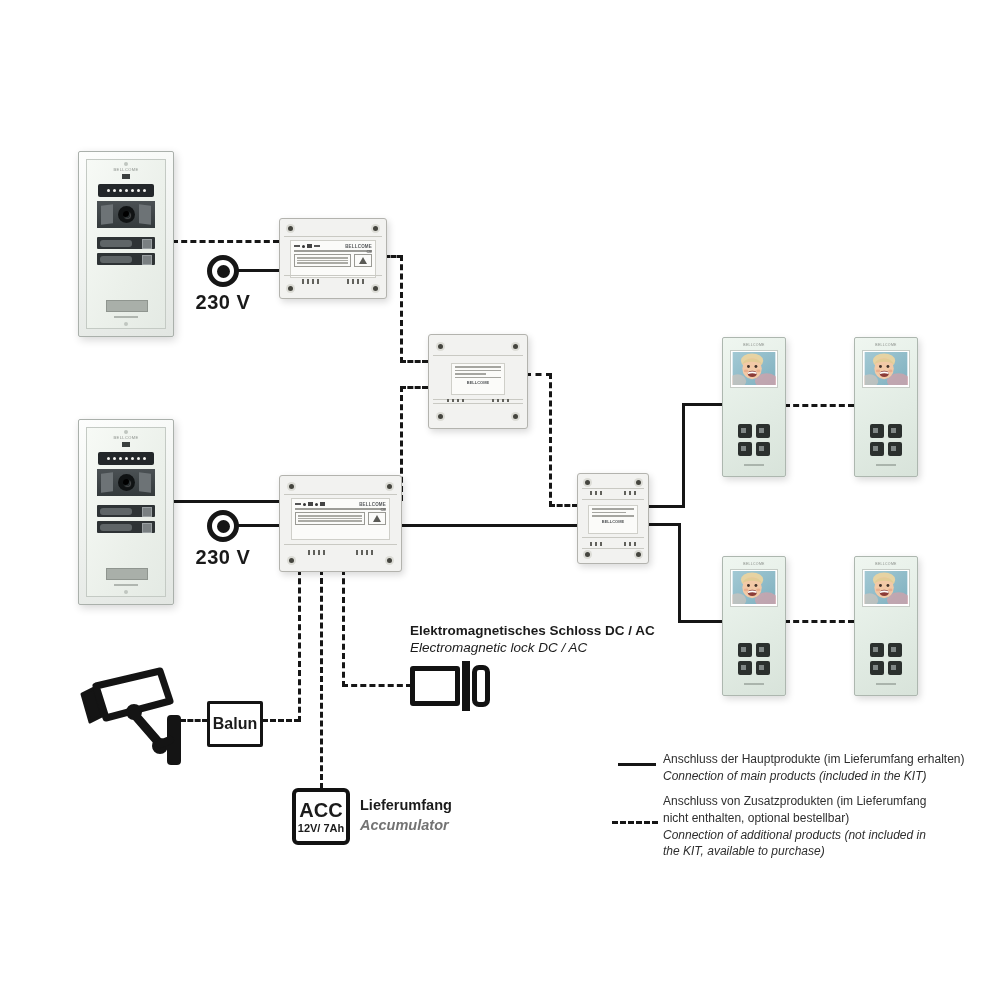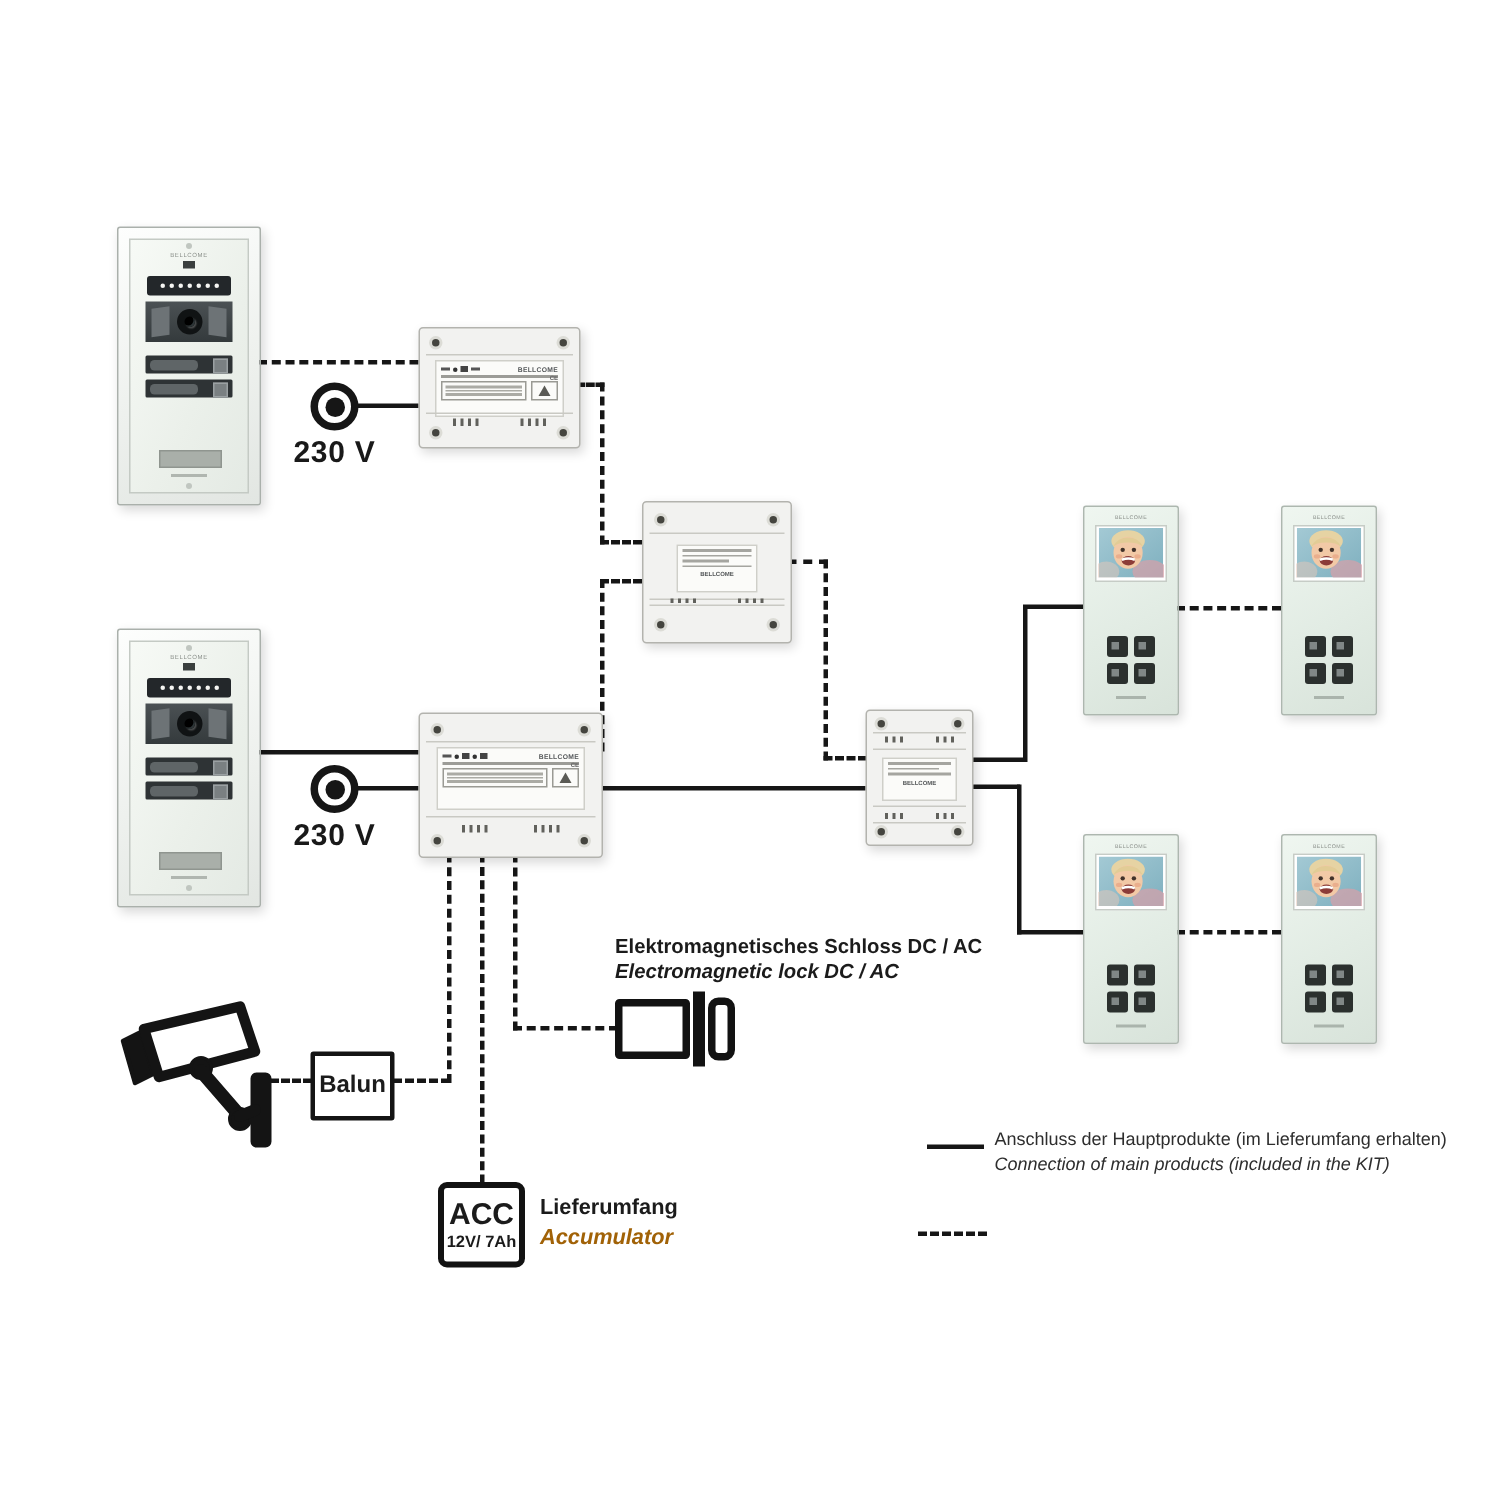--- a/index.html
+++ b/index.html
@@ -79,27 +79,27 @@
   
   .pwr-ring{position:absolute;width:22px;height:22px;border:5px solid #161616;border-radius:50%;background:#fff;}
   .pwr-core{position:absolute;left:50%;top:50%;width:13px;height:13px;margin:-6.5px 0 0 -6.5px;border-radius:50%;background:#161616;}
   .pwr-label{position:absolute;width:80px;text-align:center;font-size:20px;font-weight:bold;color:#191919;letter-spacing:.5px;}
   .balun{position:absolute;left:207px;top:701px;width:50px;height:40px;border:3px solid #141414;border-radius:2px;
          background:#fff;display:flex;align-items:center;justify-content:center;font-size:16px;font-weight:bold;color:#1b1b1b;}
   .lock-rect{position:absolute;left:410px;top:666px;width:40px;height:30px;border:5px solid #121212;border-radius:3px;background:#fff;}
   .lock-bar{position:absolute;left:462px;top:661px;width:8px;height:50px;background:#121212;}
   .lock-knob{position:absolute;left:472px;top:665px;width:8px;height:32px;border:5px solid #121212;border-radius:7px;background:#fff;}
   .lock-de{position:absolute;left:410px;top:623px;font-size:13.5px;font-weight:bold;color:#1b1b1b;white-space:nowrap;}
-  .lock-en{position:absolute;left:410px;top:640px;font-size:13.5px;font-weight:bold;font-style:italic;color:#1b1b1b;white-space:nowrap;}
+  .lock-en{position:absolute;left:410px;top:640px;font-size:13.5px;font-weight:normal;font-style:italic;color:#1b1b1b;white-space:nowrap;}
   .acc{position:absolute;left:292px;top:788px;width:50px;height:49px;border:4px solid #121212;border-radius:6px;background:#fff;
        display:flex;flex-direction:column;align-items:center;justify-content:center;}
   .acc-abbr{font-size:20px;font-weight:bold;color:#1b1b1b;line-height:1;}
   .acc-spec{font-size:11px;font-weight:bold;color:#1b1b1b;margin-top:2px;}
   .akku-de{position:absolute;left:360px;top:797px;font-size:14.5px;font-weight:bold;color:#1b1b1b;}
-  .akku-en{position:absolute;left:360px;top:817px;font-size:14.5px;font-weight:bold;font-style:italic;color:#a16207;}
+  .akku-en{position:absolute;left:360px;top:817px;font-size:14.5px;font-weight:bold;font-style:italic;color:#737373;}
 
   
   .lde{font-size:12px;color:#2e2e2e;line-height:1.4;}
   .len{font-size:12px;color:#2e2e2e;line-height:1.4;font-style:italic;}
   .ltext{position:absolute;}
 </style>
 </head>
 <body>
 
 <div id="canvas">
@@ -559,14 +559,18 @@
   </div>
   <div class="akku-de">Lieferumfang</div>
   <div class="akku-en">Accumulator</div>
 
   <div class="sl" style="left:618px;top:763px;width:38px"></div>
   <div class="ltext" style="left:663px;top:751px;width:345px">
     <div class="lde" style="white-space:nowrap">Anschluss der Hauptprodukte (im Lieferumfang erhalten)</div>
     <div class="len">Connection of main products (included in the KIT)</div>
   </div>
   <div class="sd" style="left:612px;top:821px;width:46px"></div>
+  <div class="ltext" style="left:663px;top:793px;width:272px">
+    <div class="lde">Anschluss von Zusatzprodukten (im Lieferumfang nicht enthalten, optional bestellbar)</div>
+    <div class="len">Connection of additional products (not included in the KIT, available to purchase)</div>
+  </div>
 
 </div>
 
 </body></html>

